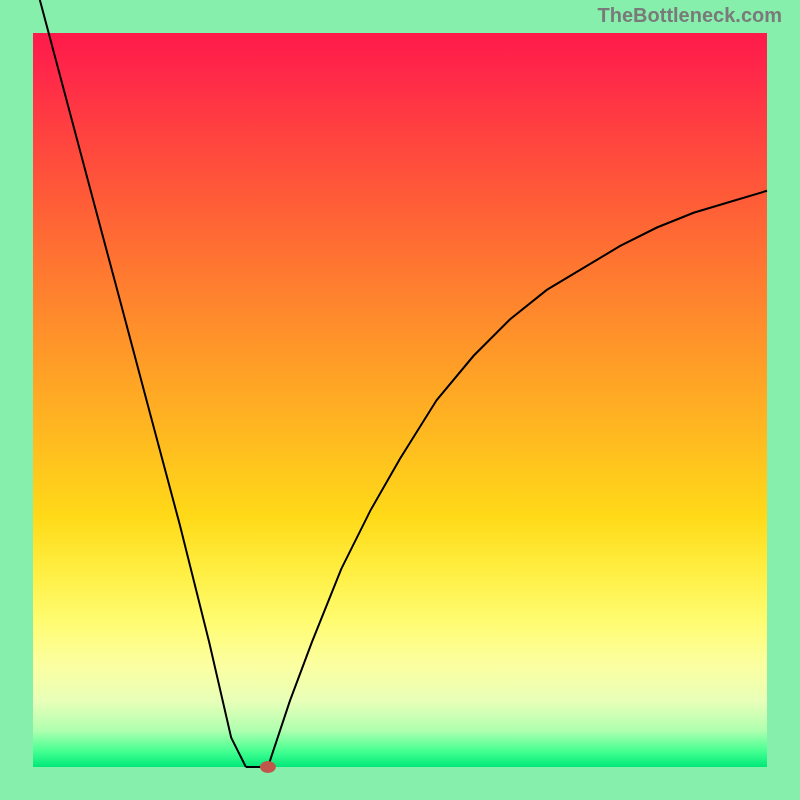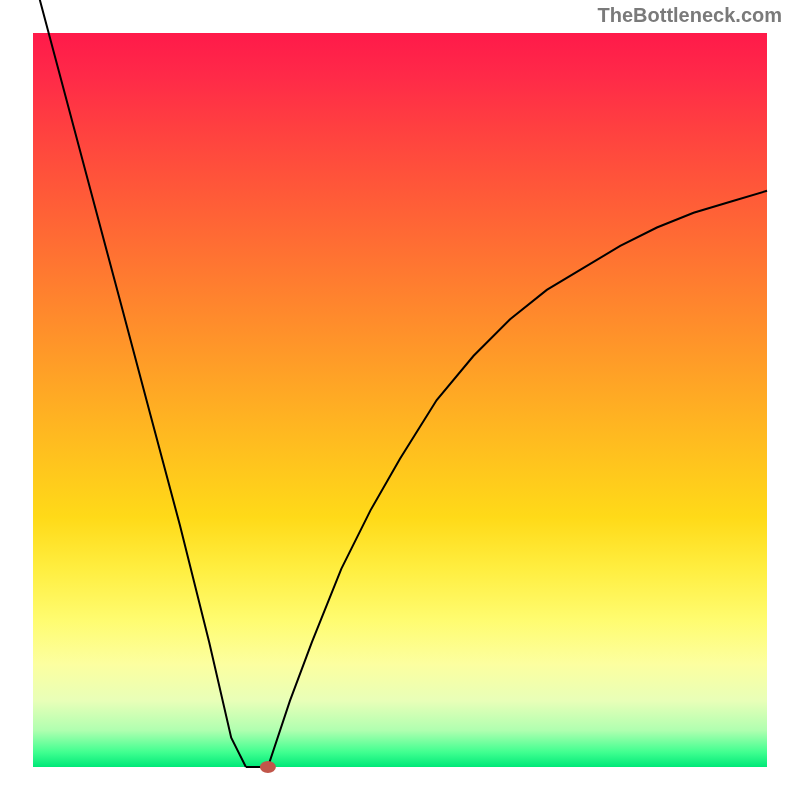--- a/index.html
+++ b/index.html
@@ -1,21 +1,21 @@
 <!DOCTYPE html>
 <html><head>
 <meta charset="utf-8">
 <style>
   * { margin: 0; padding: 0; box-sizing: border-box; }
   html, body { width: 800px; height: 800px; overflow: hidden; background: #000; }
   .container {
     width: 800px;
     height: 800px;
     position: relative;
-    background: #ffffff;
+    background: #86efac;
   }
   .attribution {
     position: absolute;
     top: 4px;
     right: 18px;
     font-family: Arial, Helvetica, sans-serif;
     font-size: 20px;
     font-weight: bold;
     color: #7a7a7a;
     z-index: 10;

